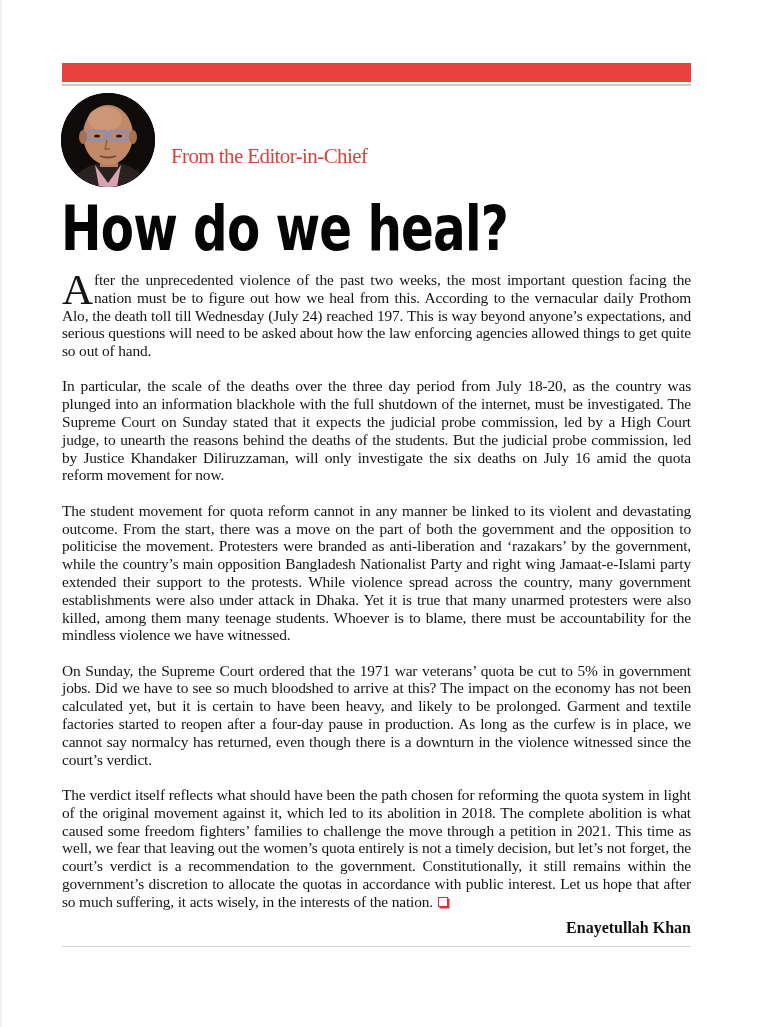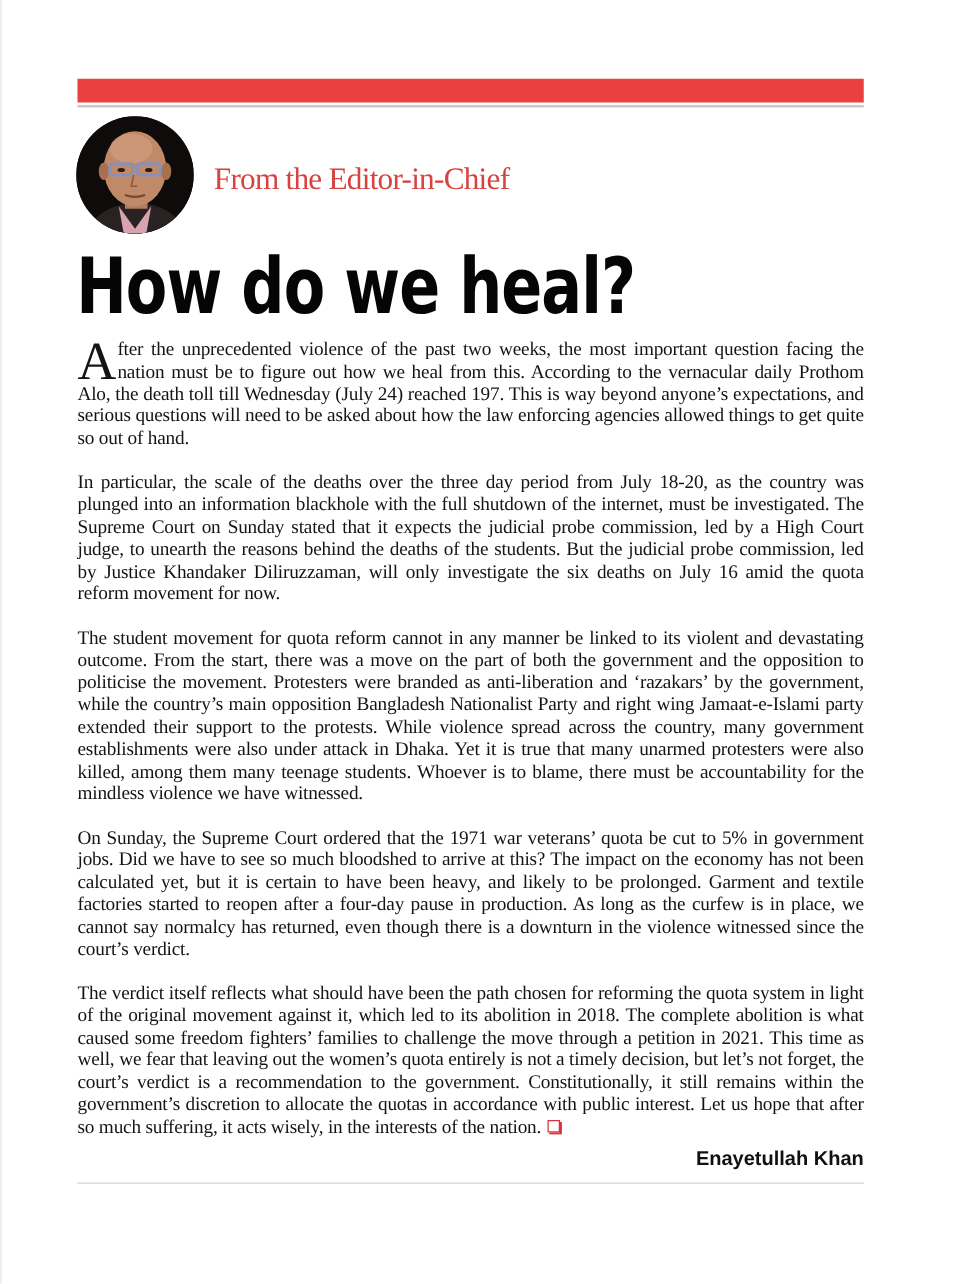--- a/index.html
+++ b/index.html
@@ -18,23 +18,23 @@
   .red-bar-rule {
     position: absolute; left: 62px; top: 84px; width: 629px; height: 2px;
     background: #cfc7c3;
   }
   .avatar {
     position: absolute; left: 61px; top: 93px; width: 94px; height: 94px;
     border-radius: 50%; overflow: hidden; background: #0d0b0a;
   }
   .avatar svg { display: block; width: 94px; height: 94px; }
   .kicker {
-    position: absolute; left: 171px; top: 130px;
+    position: absolute; left: 171px; top: 144px;
     font-family: "Liberation Serif", "DejaVu Serif", serif;
-    font-size: 25px; letter-spacing: -0.6px; color: #d8433f;
+    font-size: 21px; letter-spacing: -0.6px; color: #d8433f;
     white-space: nowrap;
   }
   .headline {
     position: absolute; left: 61px; top: 189px; margin: 0;
     font-family: "DejaVu Sans", "Liberation Sans", sans-serif;
     font-weight: bold; font-size: 62px; line-height: 80px;
     letter-spacing: -1px; color: #050505;
     transform: scaleX(0.78); transform-origin: left top;
     white-space: nowrap;
   }
@@ -52,21 +52,21 @@
     margin: 2px 1px -2px 0; padding: 0;
     color: #141414;
   }
   .end-mark {
     display: inline-block; width: 8px; height: 8px;
     border: 1.6px solid #d8333a; box-shadow: 1.5px 1.5px 0 #d8333a;
     margin-left: 5px; vertical-align: -0.5px; background: #fff;
   }
   .byline {
     position: absolute; right: 77px; top: 919px;
-    font-family: Liberation Sans, sans-serif;
+    font-family: Liberation Serif, serif;
     font-weight: bold; font-size: 16px; color: #111;
     white-space: nowrap;
   }
   .bottom-rule {
     position: absolute; left: 62px; top: 946px; width: 629px; height: 1px;
     background: #d2d2d2;
   }
 </style>
 </head>
 <body>

